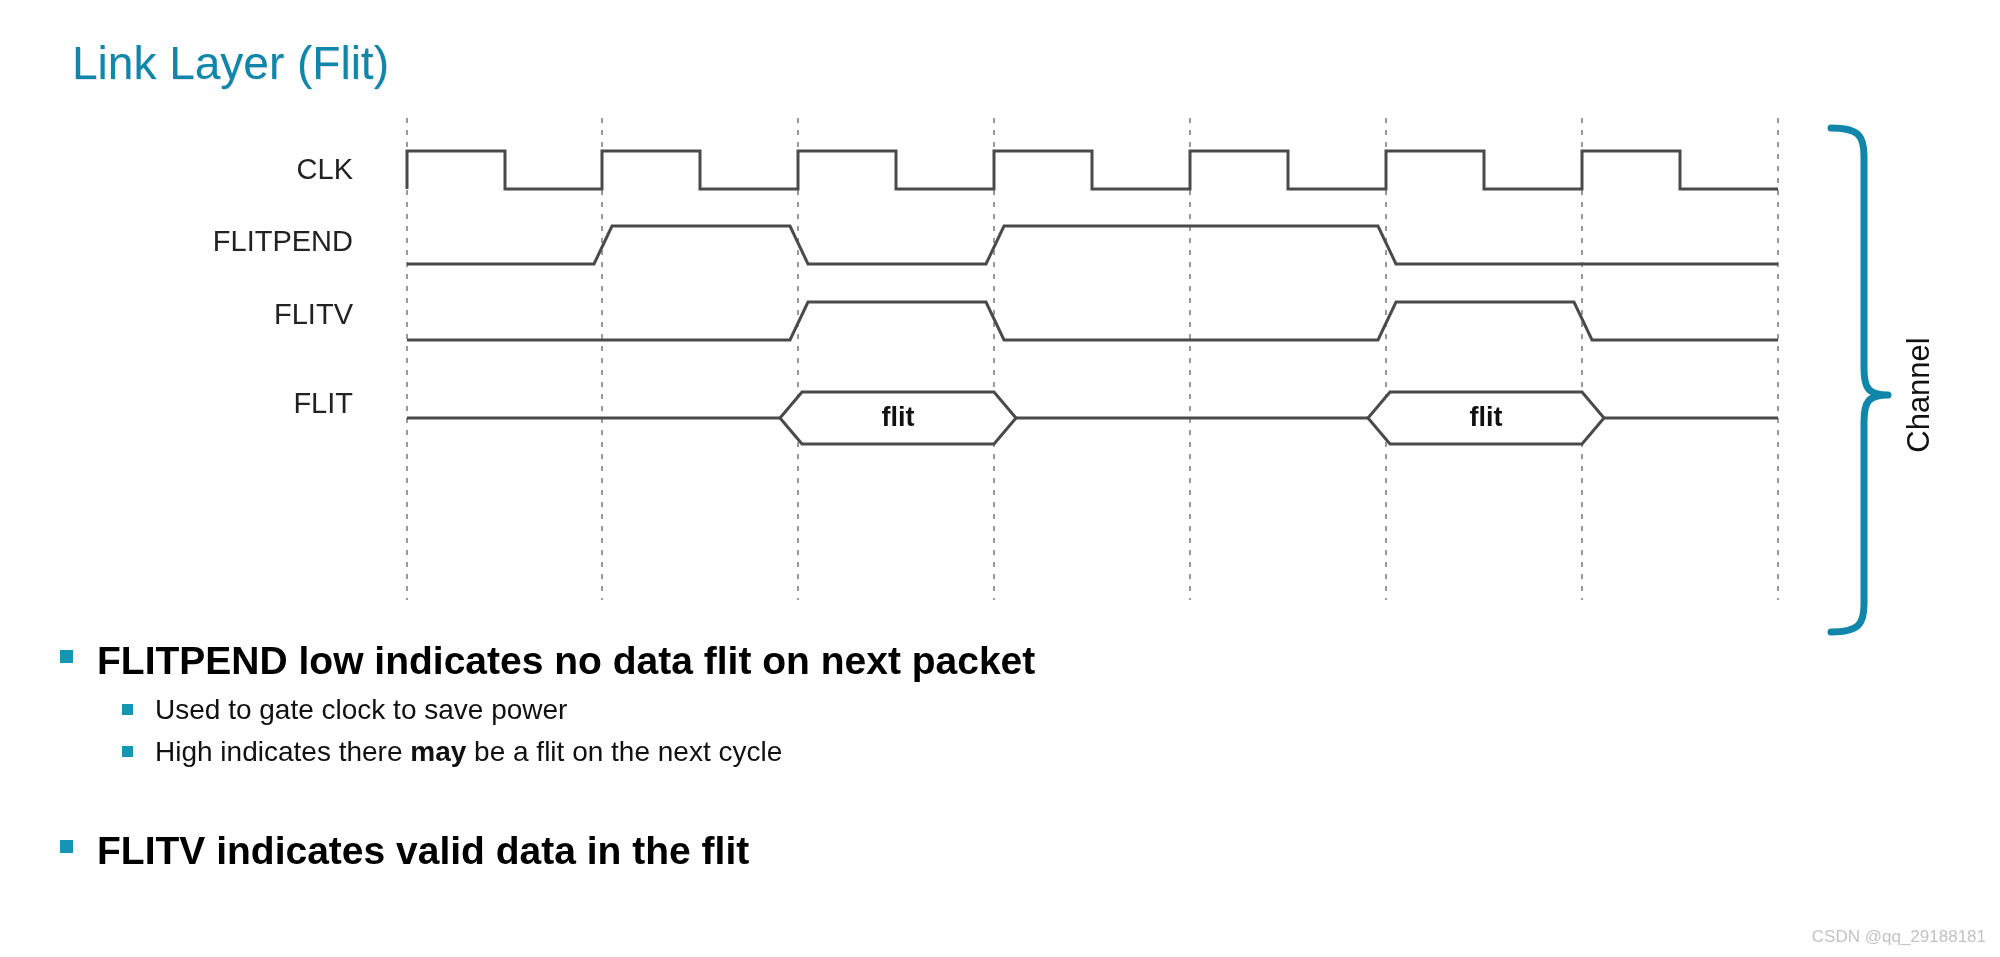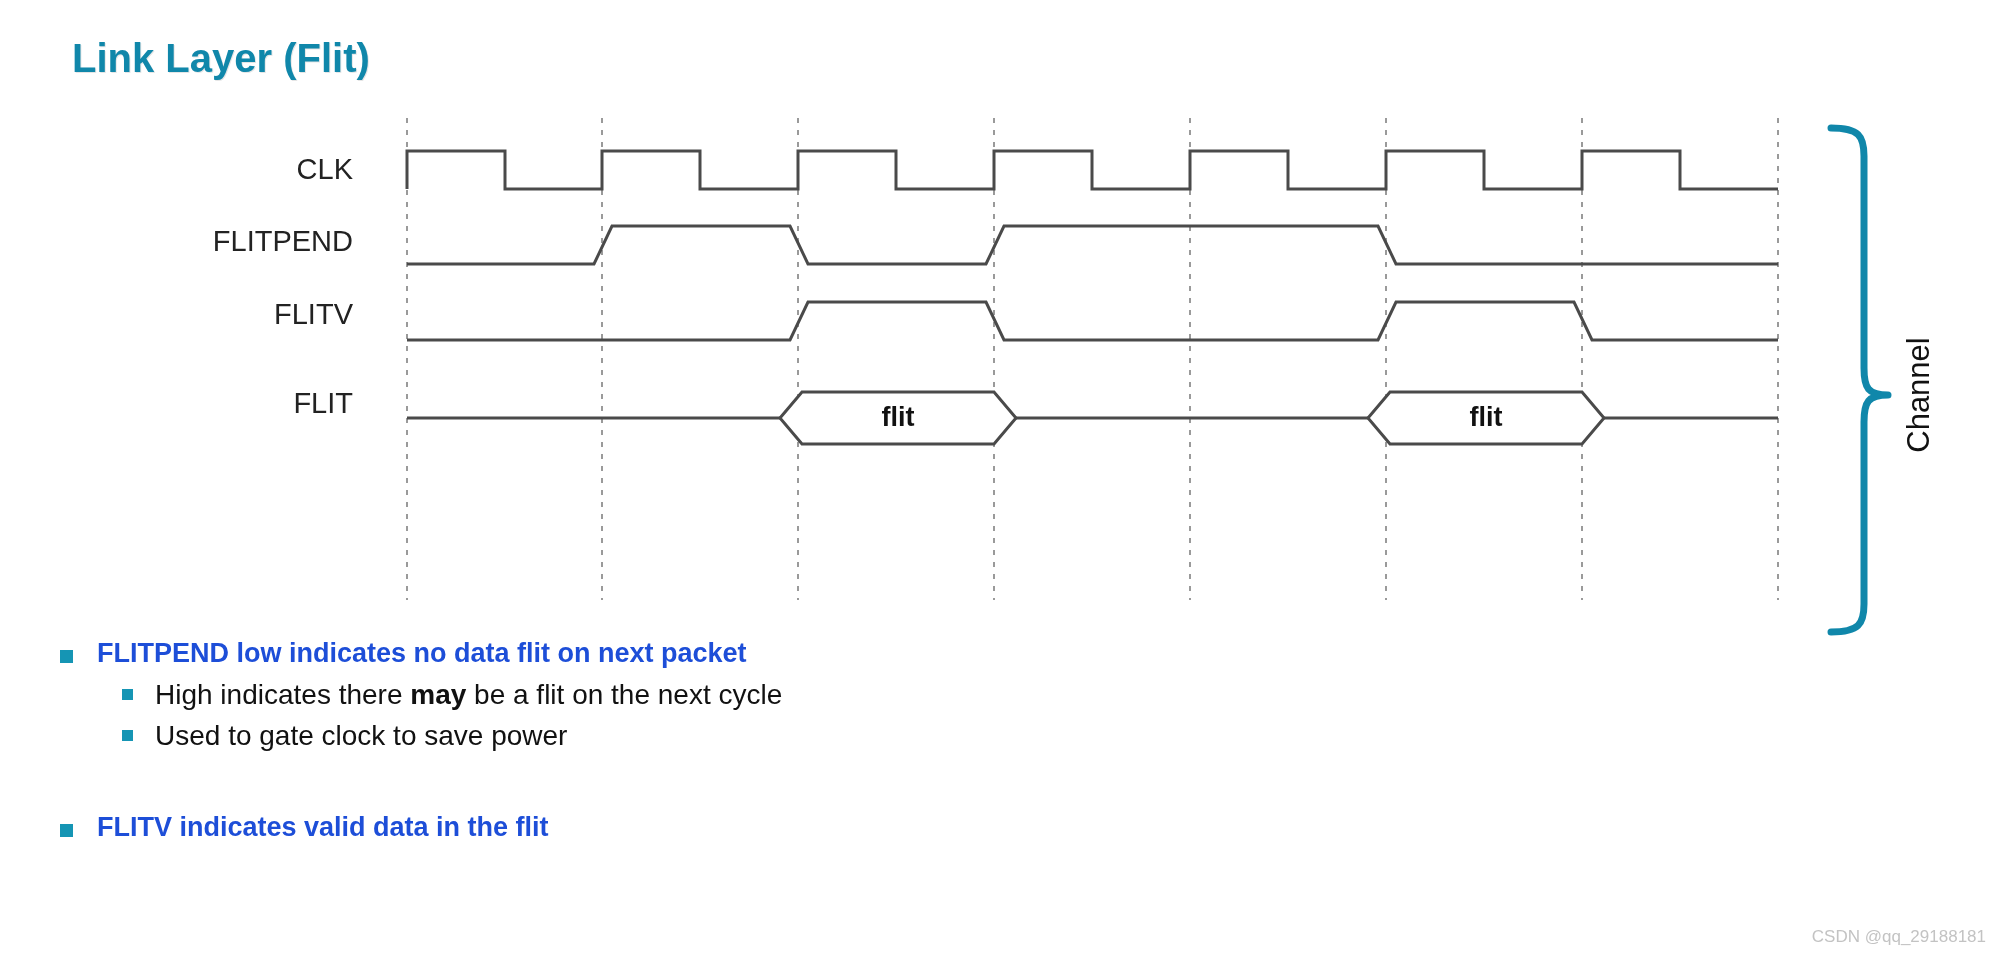--- a/index.html
+++ b/index.html
@@ -15,22 +15,22 @@
     overflow: hidden;
     font-family: "Liberation Sans", sans-serif;
     color: #000000;
   }
 
   
   #slide-title {
     position: absolute;
     left: 72px;
     top: 36px;
-    font-size: 40px;
-    font-weight: bold;
+    font-size: 46px;
+    font-weight: normal;
     color: #1087aa;
     letter-spacing: 0px;
     white-space: nowrap;
     text-shadow: 1px 1px 0 rgba(0,0,0,0.10);
   }
 
   
   #waveform-diagram {
     position: absolute;
     left: 16px;
@@ -124,23 +124,23 @@
     width: 11px;
     height: 11px;
     margin-top: 12px;
     margin-right: 22px;
   }
   .bullet-text {
     font-family: "Liberation Sans", sans-serif;
     line-height: 1.28;
   }
   .bullet-l1 .bullet-text {
-    font-size: 27px;
+    font-size: 39px;
     font-weight: bold;
-    color: #1d4ed8;
+    color: #000000;
   }
   .bullet-l2 .bullet-text {
     font-size: 28px;
     font-weight: normal;
     color: #111111;
   }
   .bullet-text b {
     font-weight: bold;
   }
 
@@ -233,28 +233,28 @@
 
 <div id="bullet-list">
 
   <div class="bullet-row bullet-l1">
     <span class="marker"></span>
     <span class="bullet-text"><b>FLITPEND low indicates no data flit on next packet</b></span>
   </div>
 
   <div class="bullet-row bullet-l2">
     <span class="marker"></span>
+    <span class="bullet-text">Used to gate clock to save power</span>
+  </div>
+
+  <div class="bullet-row bullet-l2">
+    <span class="marker"></span>
     <span class="bullet-text">High indicates there <b>may</b> be a flit on the next cycle</span>
   </div>
 
-  <div class="bullet-row bullet-l2">
-    <span class="marker"></span>
-    <span class="bullet-text">Used to gate clock to save power</span>
-  </div>
-
   <div class="bullet-gap"></div>
 
   <div class="bullet-row bullet-l1">
     <span class="marker"></span>
     <span class="bullet-text"><b>FLITV indicates valid data in the flit</b></span>
   </div>
 
 </div>
 
 <div id="watermark">CSDN @qq_29188181</div>

